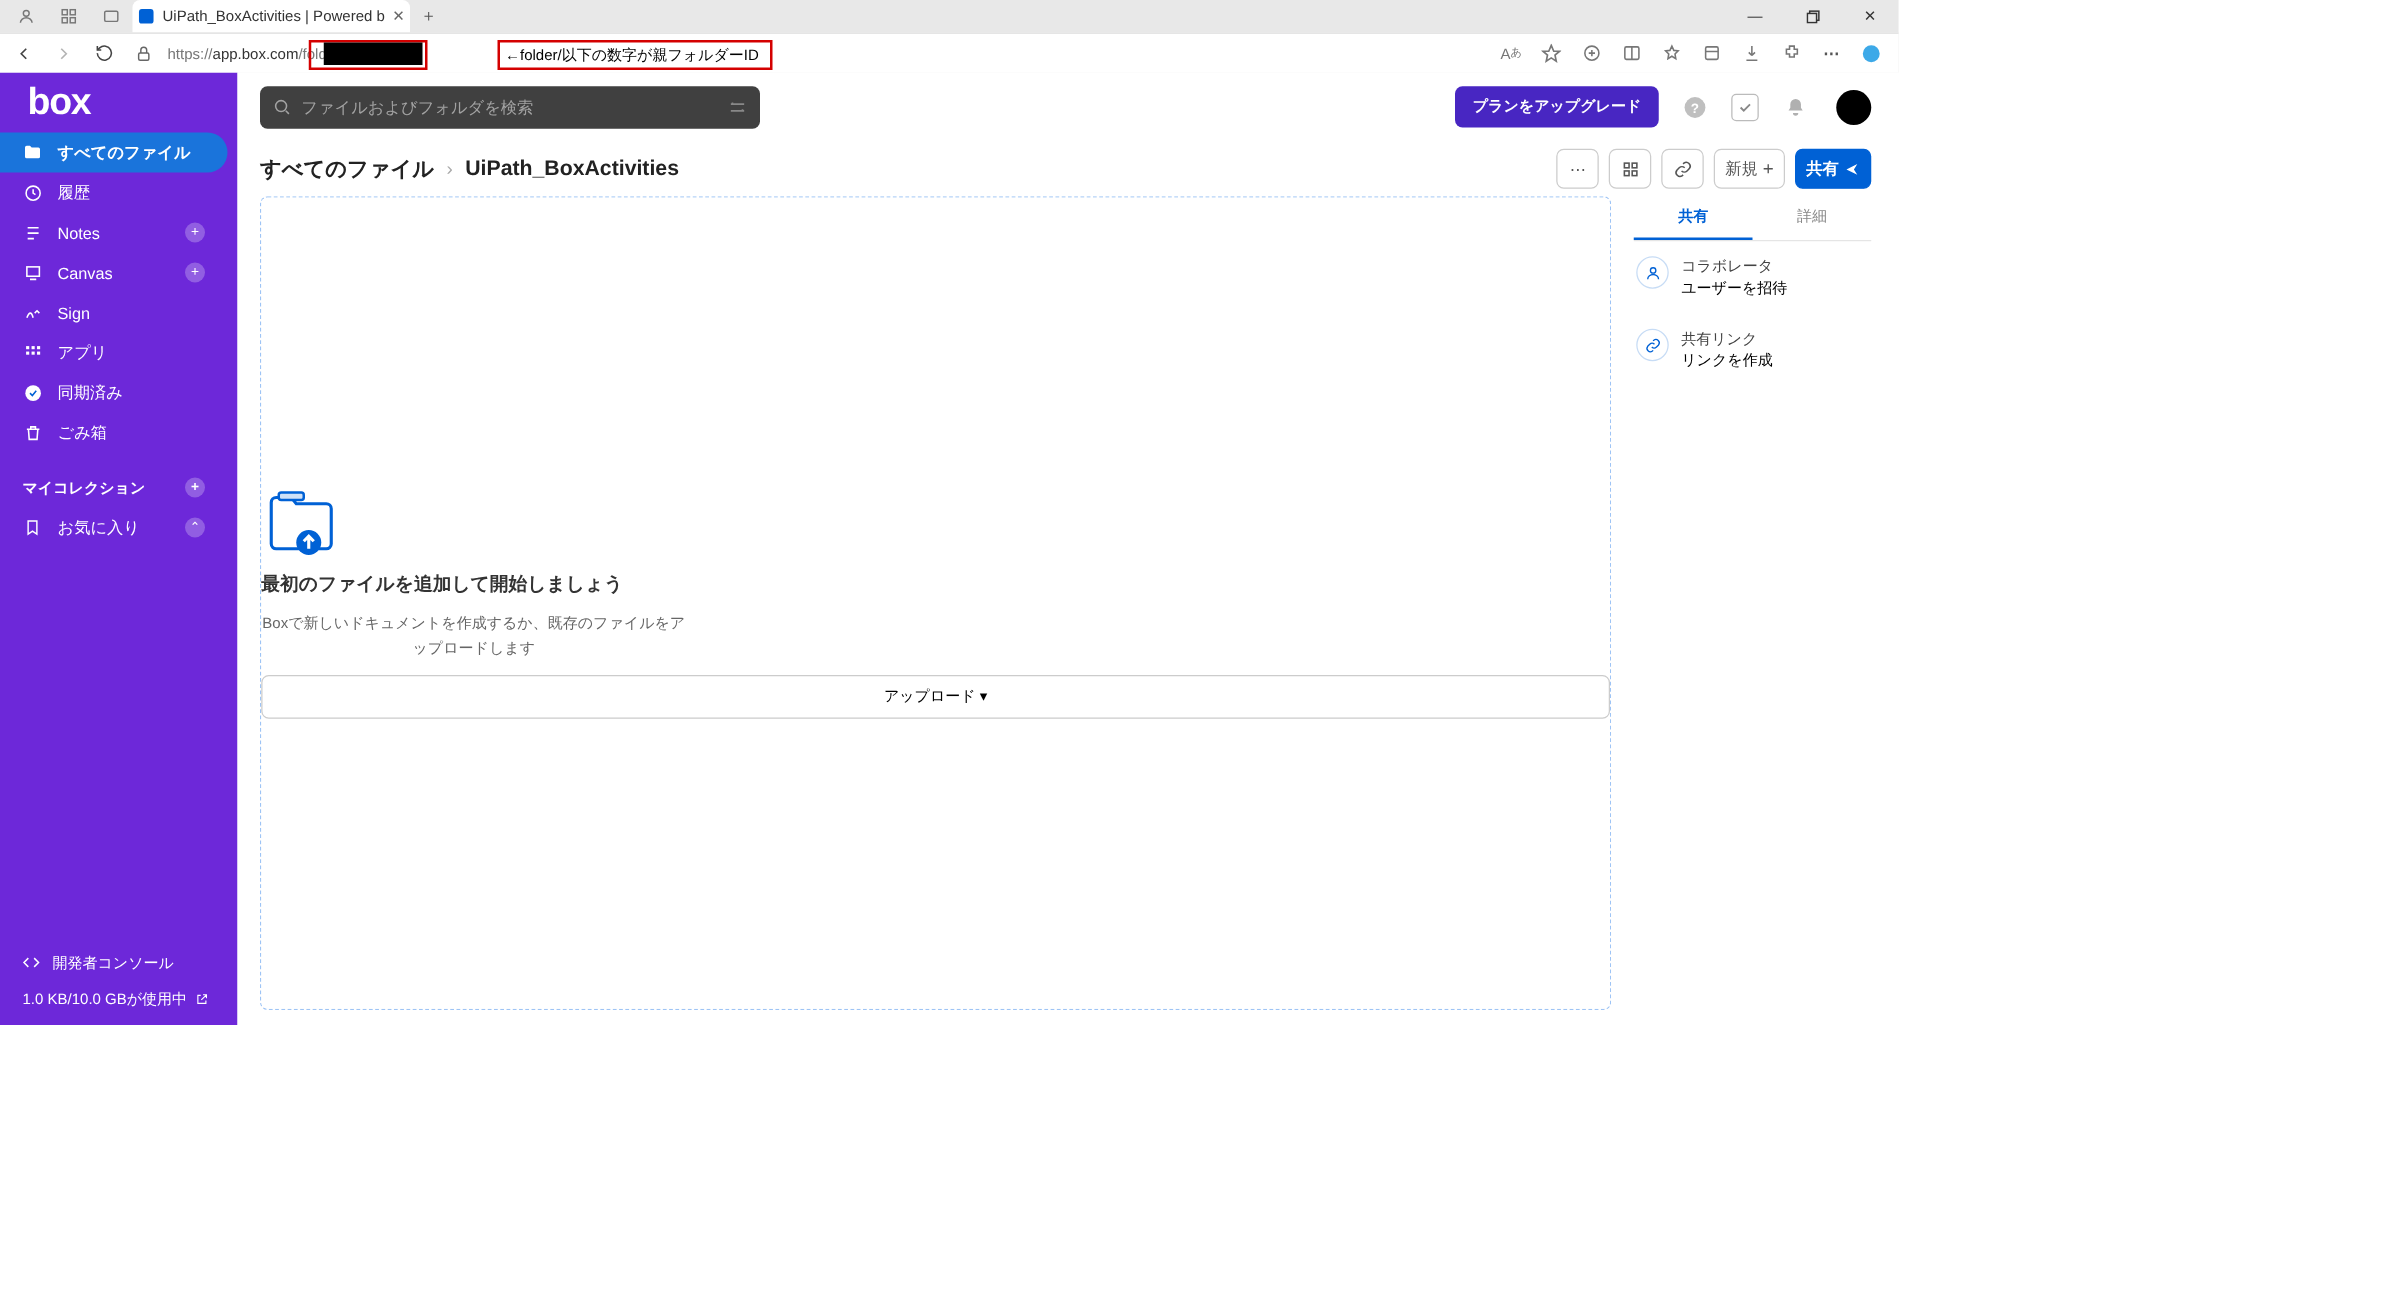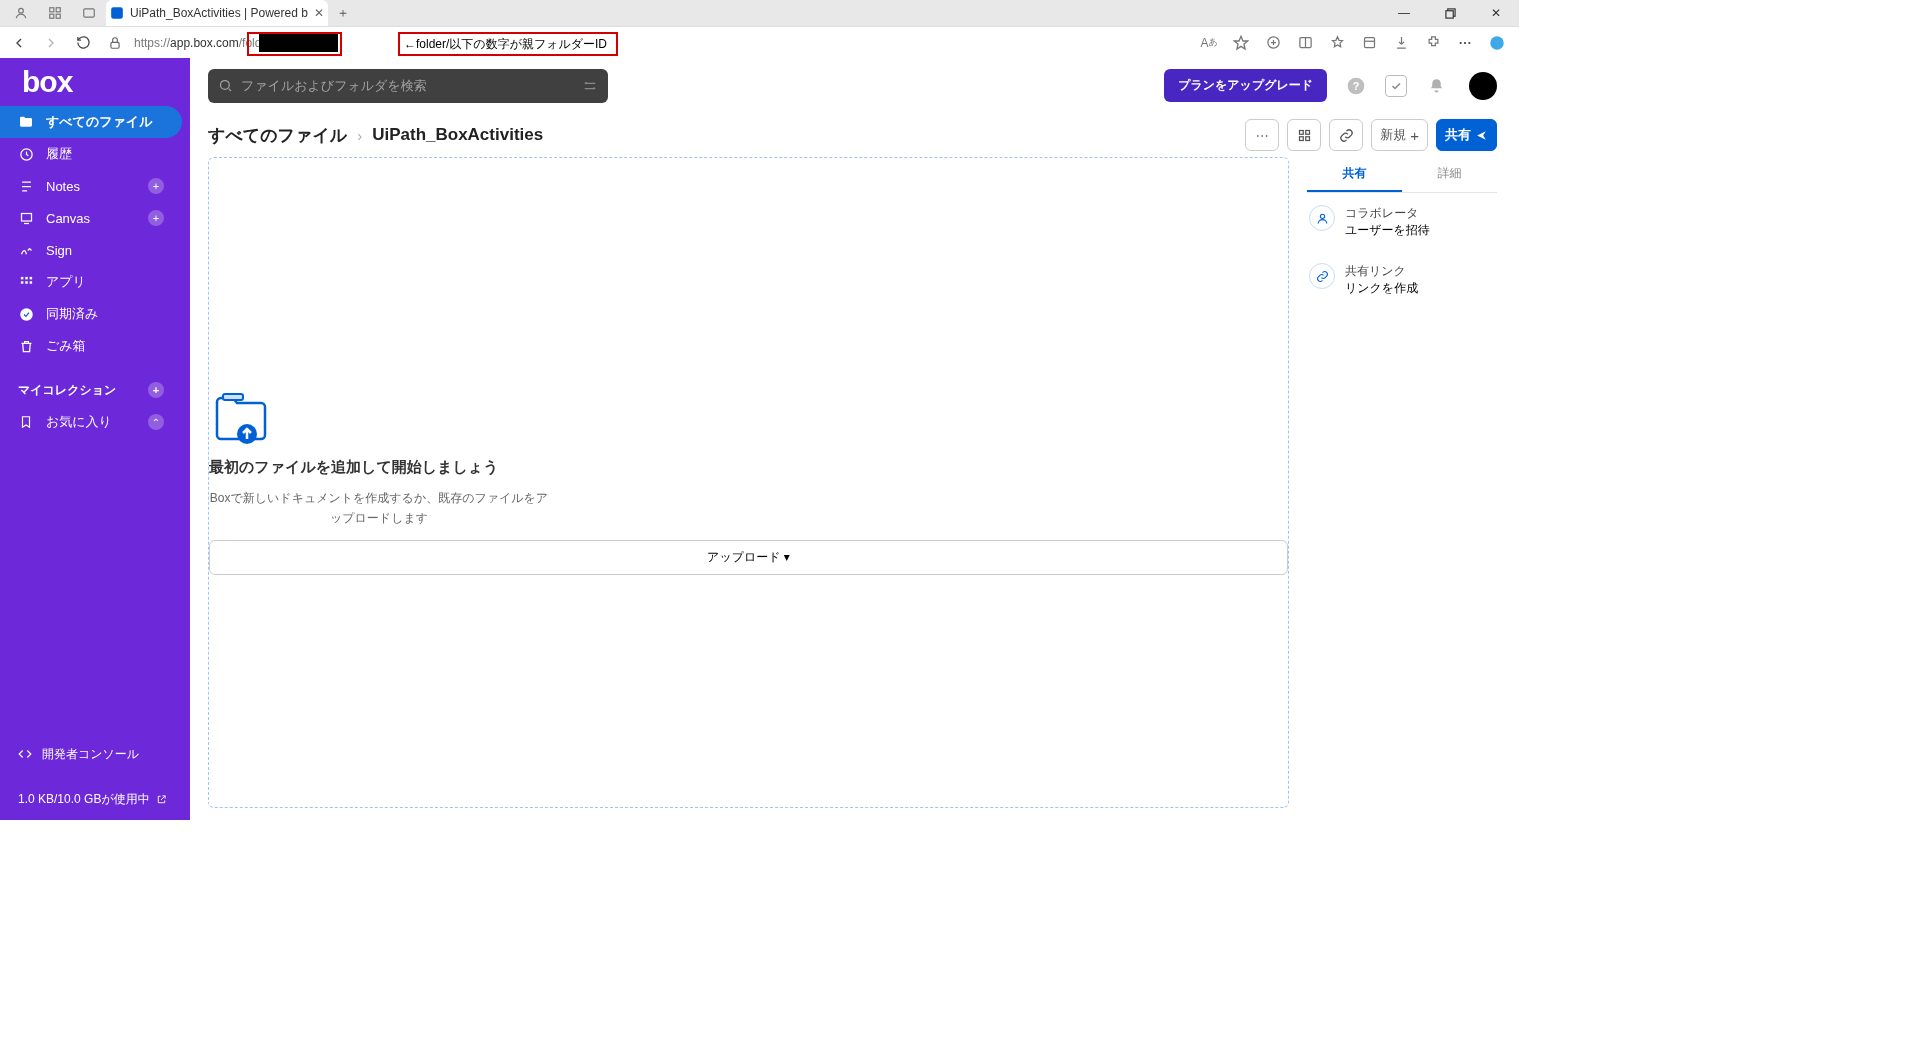--- a/index.html
+++ b/index.html
@@ -24,21 +24,21 @@
     
     .app { display:flex; height:calc(820px - 58px); }
     .sidebar { width:190px; background:#6d28d9; color:#fff; display:flex; flex-direction:column; font-size:13px; }
     .logo { height:48px; display:flex; align-items:center; padding-left:22px; font-weight:700; font-size:30px; letter-spacing:-1px; }
     .nav-item { height:32px; display:flex; align-items:center; padding:0 18px; gap:12px; cursor:pointer; border-radius:0 18px 18px 0; margin-right:8px; }
     .nav-item.sel { background:#1a74db; font-weight:600; }
     .nav-item .nico { width:16px; height:16px; display:inline-flex; align-items:center; justify-content:center; }
     .nav-item .pls { margin-left:auto; width:16px; height:16px; border-radius:50%; background:rgba(255,255,255,.25); display:flex; align-items:center; justify-content:center; font-size:11px; }
     .sidebar-foot { margin-top:auto; padding:0 18px 12px; font-size:12px; }
     .dev-link { display:flex; align-items:center; gap:10px; height:30px; }
-    .storage { display:flex; align-items:center; gap:6px; margin-top:22px; }
+    .storage { display:flex; align-items:center; gap:6px; margin-top:6px; }
     
     .main { flex:1; display:flex; flex-direction:column; background:#fff; }
     .topbar { height:55px; display:flex; align-items:center; padding:0 22px 0 18px; gap:14px; }
     .search { flex:0 0 400px; height:34px; background:#404040; border-radius:6px; display:flex; align-items:center; padding:0 10px; gap:8px; color:#a2a2a2; font-size:13px; position:relative; }
     .search .sfilter { position:absolute; right:10px; color:#888; font-size:12px; }
     .upgrade { background:#4826c2; color:#fff; border:0; border-radius:6px; padding:8px 14px; font-size:12px; font-weight:600; cursor:pointer; margin-left:auto; }
     .top-ico { width:30px; height:30px; display:flex; align-items:center; justify-content:center; color:#888; font-size:17px; }
     .top-ico.todo { border:1px solid #bbb; border-radius:4px; font-size:12px; width:22px; height:22px; }
     .avatar { width:28px; height:28px; border-radius:50%; background:#000; margin-left:4px; }
     .crumbbar { height:44px; display:flex; align-items:center; padding:0 22px 0 18px; gap:10px; }

